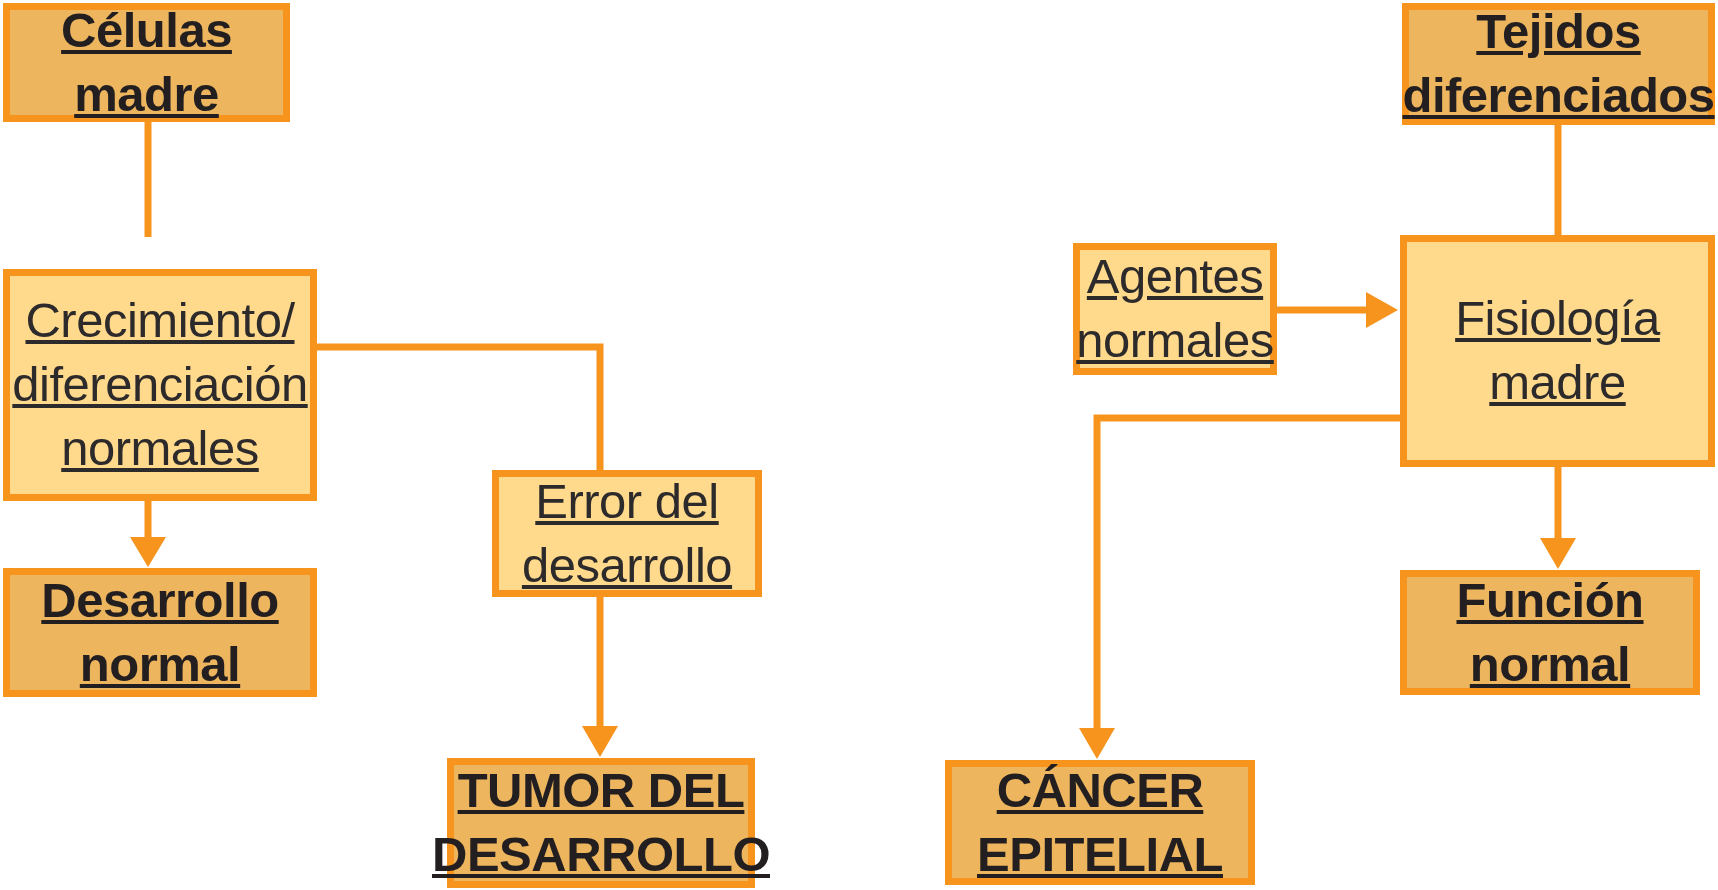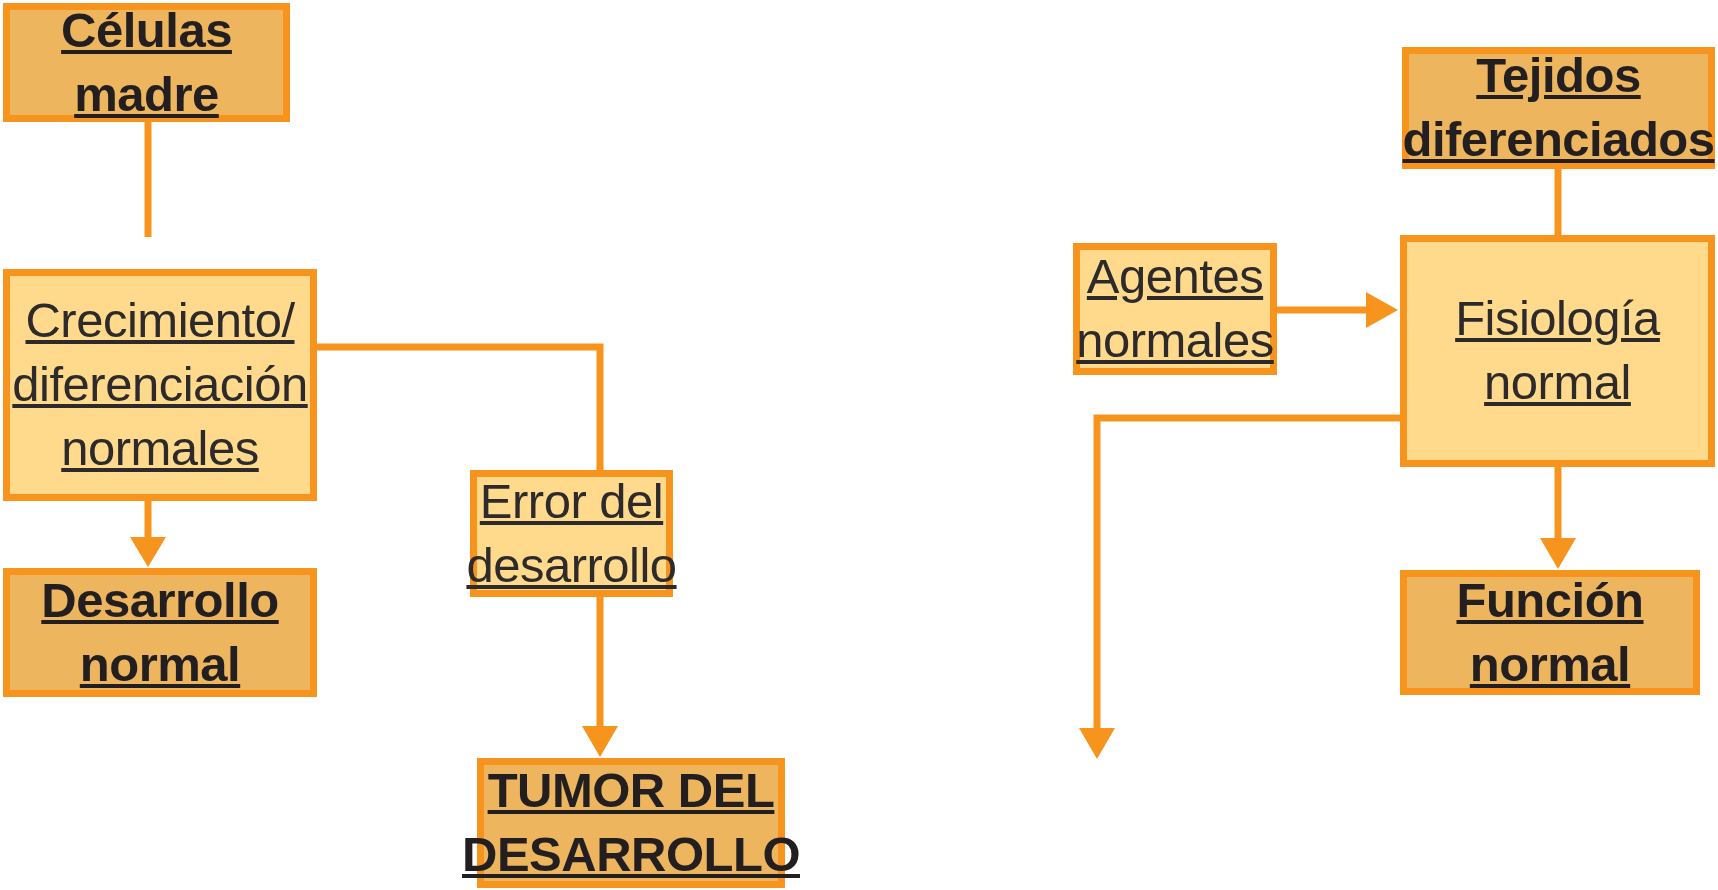--- a/index.html
+++ b/index.html
@@ -87,44 +87,48 @@
     <span class="label">Crecimiento/
 diferenciación
 normales</span>
   </div>
 
   <div class="node strong" style="left:3px; top:568px; width:314px; height:129px;">
     <span class="label">Desarrollo
 normal</span>
   </div>
 
-  <div class="node soft" style="left:470px; top:470px; width:203px; height:127px;">
+  <div class="node soft" style="left:492px; top:470px; width:270px; height:127px;">
     <span class="label">Error del
 desarrollo</span>
   </div>
 
-  <div class="node strong" style="left:447px; top:758px; width:308px; height:130px;margin-left:30px;">
+  <div class="node strong" style="left:447px; top:758px; width:308px; height:130px;">
     <span class="label">TUMOR DEL
 DESARROLLO</span>
   </div>
 
-  <div class="node strong" style="left:1402px; top:3px; width:313px; height:122px;margin-top:44px;">
+  <div class="node strong" style="left:1402px; top:3px; width:313px; height:122px;">
     <span class="label">Tejidos
 diferenciados</span>
   </div>
 
   <div class="node soft" style="left:1073px; top:243px; width:204px; height:132px;">
     <span class="label">Agentes
 normales</span>
   </div>
 
   <div class="node soft" style="left:1400px; top:235px; width:315px; height:232px;">
     <span class="label">Fisiología
-normal</span>
+madre</span>
   </div>
 
   <div class="node strong" style="left:1400px; top:570px; width:300px; height:125px;justify-content:center;">
     <span class="label">Función
 normal</span>
   </div>
 
+  <div class="node strong" style="left:945px; top:760px; width:310px; height:125px;">
+    <span class="label">CÁNCER
+EPITELIAL</span>
+  </div>
 
 </div>
 
 </body></html>

